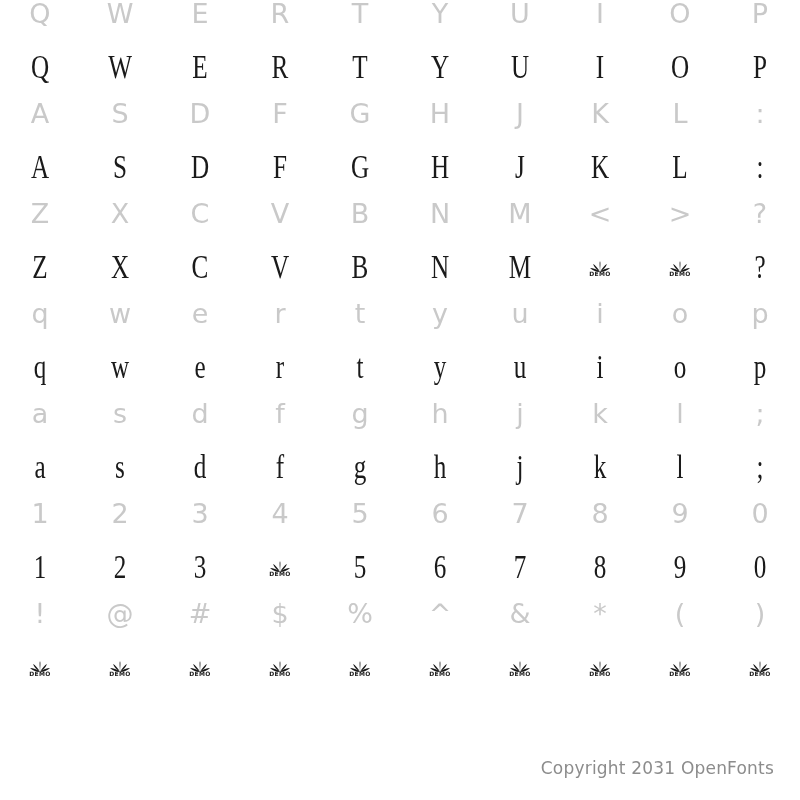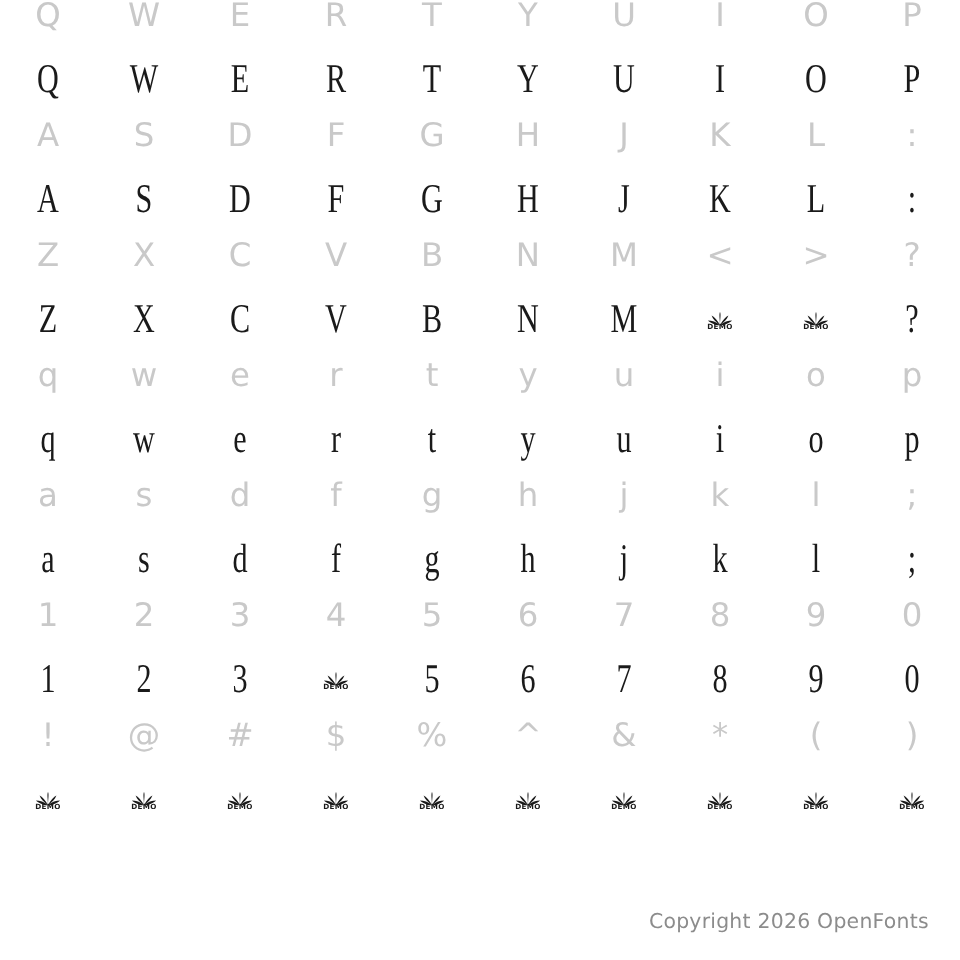--- a/index.html
+++ b/index.html
@@ -347,14 +347,14 @@
             </svg><span class="word">DEMO</span></span></div>
         <div class="cell demo"><span class="demo-mark"><svg class="leaves" viewBox="0 0 22 13">
               <path d="M11 12 C11 7, 10 3, 11 1 C12 3, 11 7, 11 12 Z" fill="#1a1a1a"></path>
               <path d="M11 12 C9 8, 6 5, 4 4 C5 7, 8 10, 11 12 Z" fill="#1a1a1a"></path>
               <path d="M11 12 C13 8, 16 5, 18 4 C17 7, 14 10, 11 12 Z" fill="#1a1a1a"></path>
               <path d="M11 12 C8 9, 4 8, 1 8 C3 10, 7 12, 11 12 Z" fill="#1a1a1a"></path>
               <path d="M11 12 C14 9, 18 8, 21 8 C19 10, 15 12, 11 12 Z" fill="#1a1a1a"></path>
             </svg><span class="word">DEMO</span></span></div>
       </div>
     </div>
-  <div class="footer">Copyright 2026 OpenFonts</div>
+  <div class="footer">Copyright 2031 OpenFonts</div>
 </div>
 
 </body></html>

